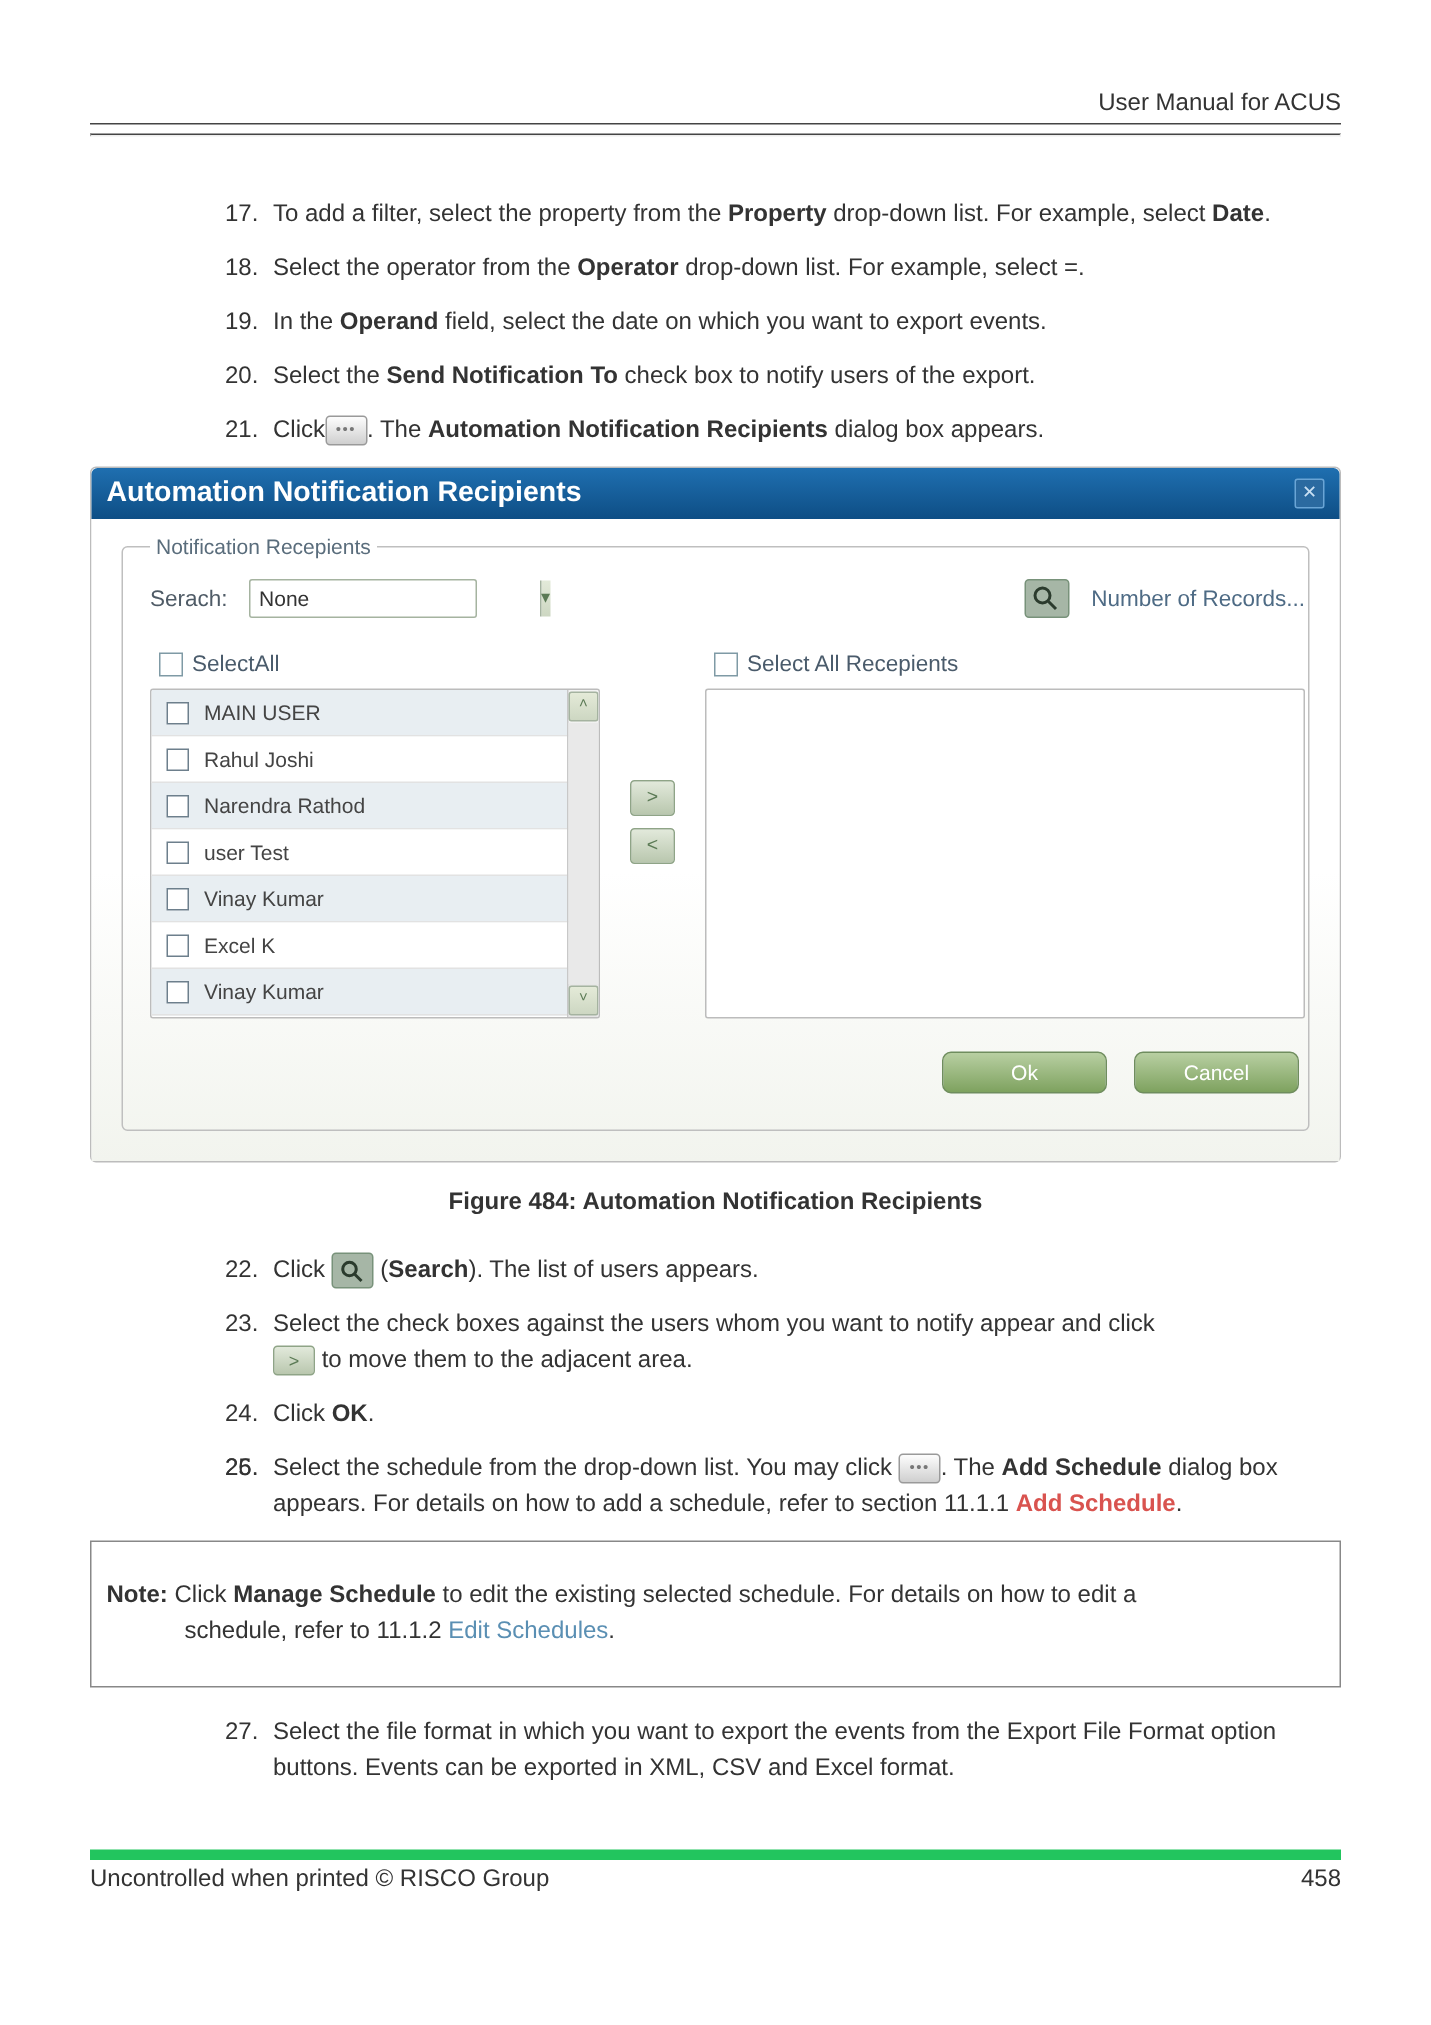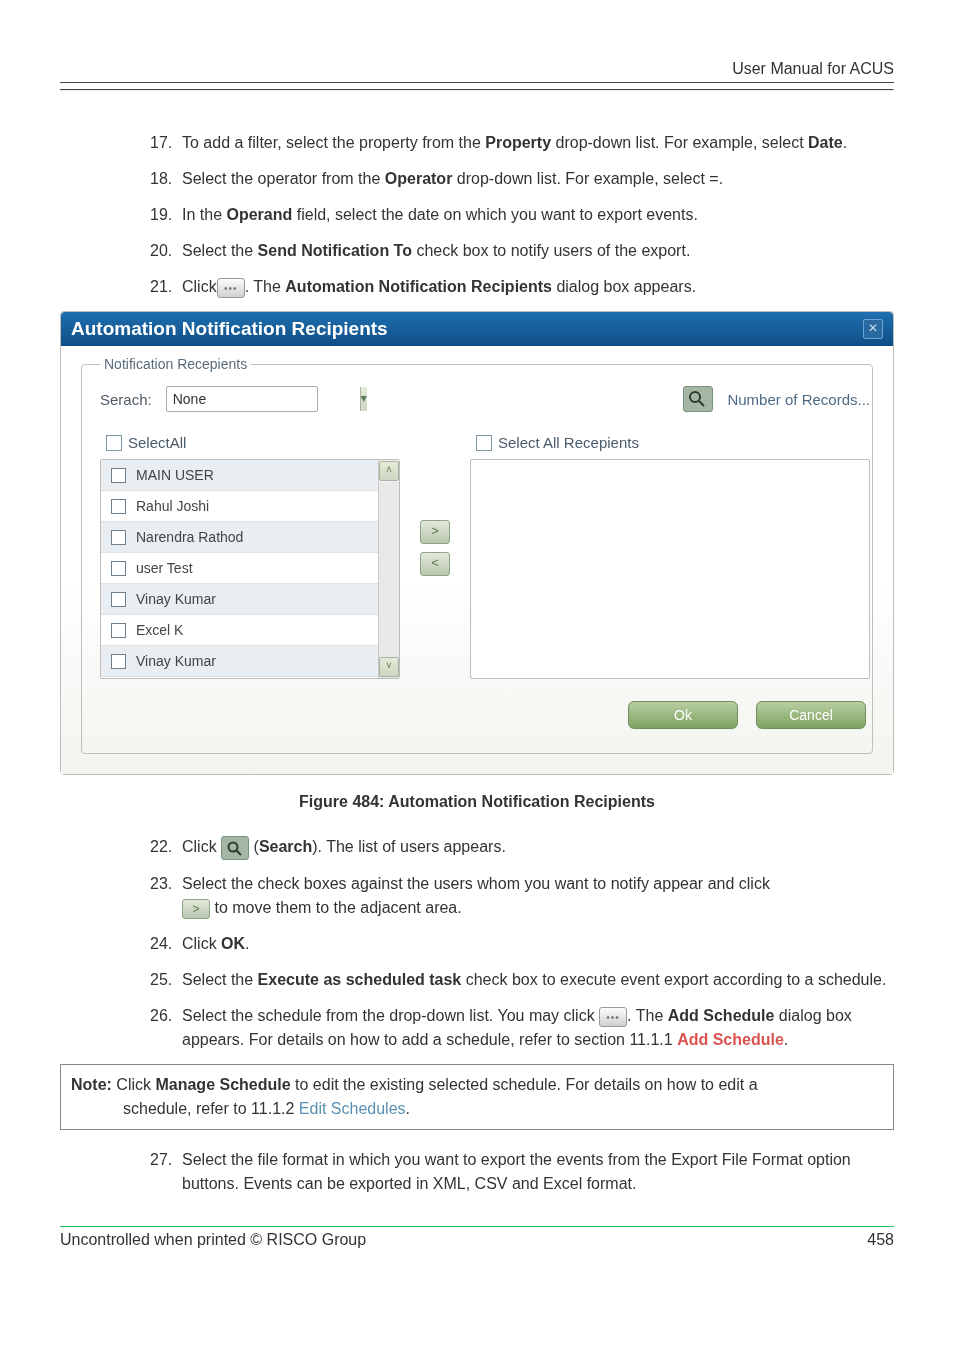--- a/index.html
+++ b/index.html
@@ -195,33 +195,33 @@
     display:flex; align-items:center; justify-content:center;
     padding: 0 14px;
   }
 
   .figure-caption {
     text-align:center; font-weight:bold; font-size:16px; margin: 10px 0 24px 0;
   }
 
   .note-box {
     border: 1px solid #888;
-    padding: 8px 10px;
+    padding: 24px 10px;
     font-size: 16px;
     line-height: 1.5;
     margin: 10px 0 18px 0;
   }
   .note-indent { padding-left: 52px; }
 
   .footer {
-    border-top: 1px solid #22c55e;
+    border-top: 7px solid #22c55e;
     display:flex; justify-content:space-between;
     font-size: 16px; color:#333;
     padding-top: 4px;
-    margin-top: 30px;
+    margin-top: 42px;
   }
 </style>
 </head>
 <body>
 
 <div class="page">
 
   <div class="header-line">
     <div class="header-title">User Manual for ACUS</div>
   </div>
@@ -332,21 +332,21 @@
 
   <div class="figure-caption">Figure 484: Automation Notification Recipients</div>
 
   <ol class="steps" id="steps-b">
       <li><span class="num">22.</span><span>Click <span class="search-btn"><svg width="18" height="16" viewBox="0 0 18 16">
               <circle cx="7" cy="7" r="4.5" stroke="#2b3b2d" stroke-width="2" fill="none"></circle>
               <line x1="10.5" y1="10.5" x2="15" y2="15" stroke="#2b3b2d" stroke-width="2"></line>
             </svg></span> (<span class="bold">Search</span>). The list of users appears.</span></li>
       <li><span class="num">23.</span><span>Select the check boxes against the users whom you want to notify appear and click <br><span class="arrow-btn">&gt;</span> to move them to the adjacent area.</span></li>
       <li><span class="num">24.</span><span>Click <span class="bold">OK</span>.</span></li>
-      <li><span class="num">25.</span><span>Select the <span class="bold">Execute as scheduled task</span> check box to execute event export according to a schedule.</span></li>
+      <li><span class="num">25.</span></li>
       <li><span class="num">26.</span><span>Select the schedule from the drop-down list. You may click <span class="icon-btn"><span class="dots">•••</span></span>. The <span class="bold">Add Schedule</span> dialog box appears. For details on how to add a schedule, refer to section 11.1.1 <span class="link-red">Add Schedule</span>.</span></li>
     </ol>
 
   <div class="note-box">
     <span class="bold">Note:</span><span> Click </span><span class="bold">Manage Schedule</span><span> to edit the existing selected schedule. For details on how to edit a</span>
     <div class="note-indent">
       <span>schedule, refer to 11.1.2 </span><span class="link-blue">Edit Schedules</span><span>.</span>
     </div>
   </div>
 

